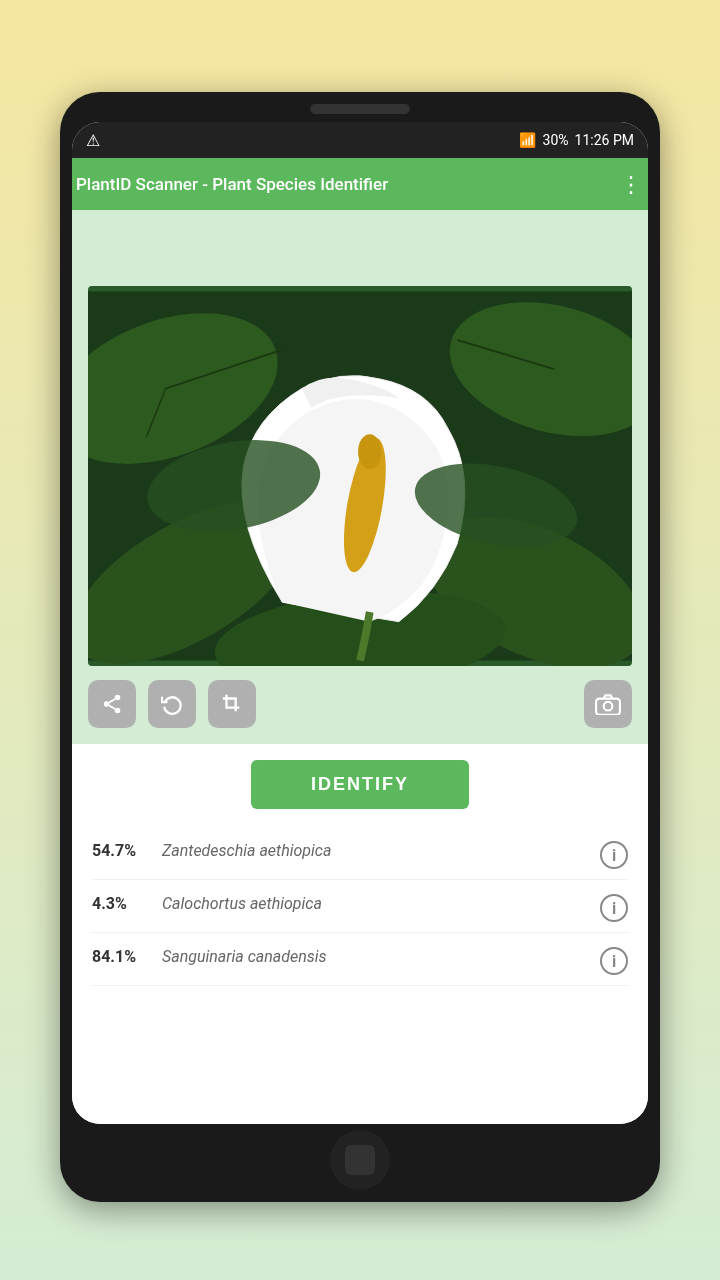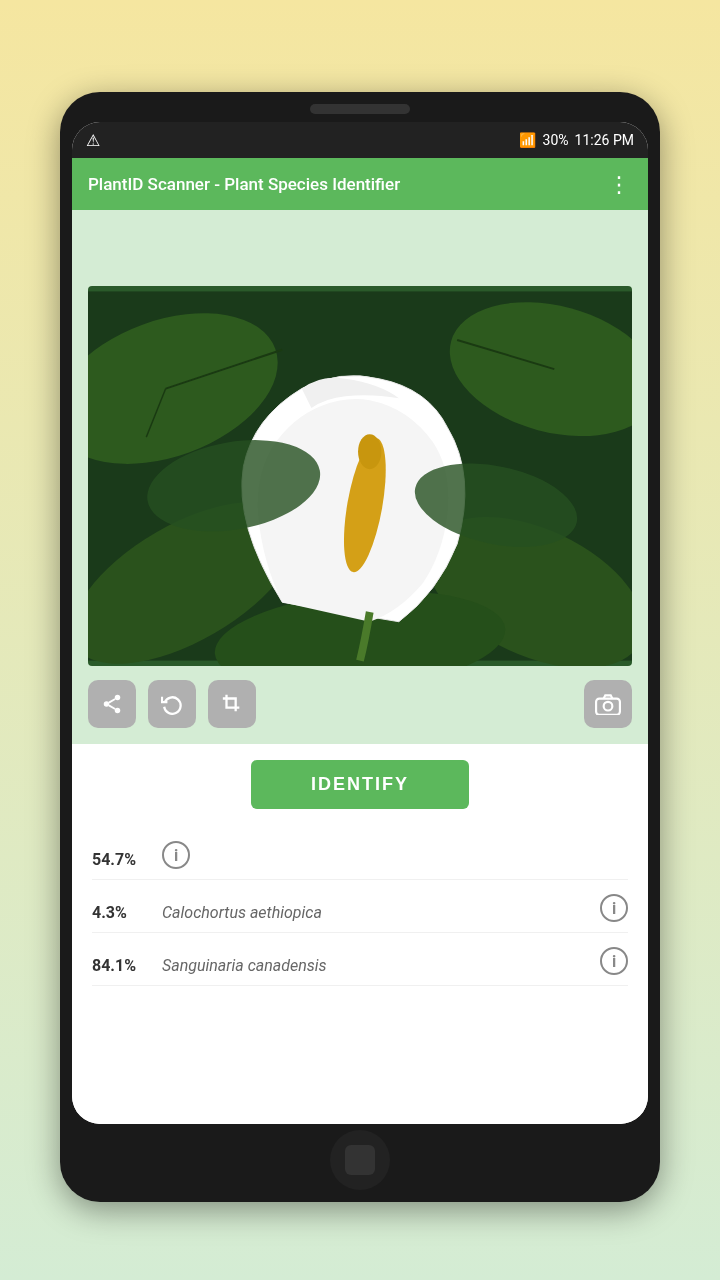--- a/index.html
+++ b/index.html
@@ -81,21 +81,21 @@
       font-size: 14px;
       color: #fff;
     }
 
     .app-bar {
       background: #5cb85c;
       height: 52px;
       display: flex;
       align-items: center;
       justify-content: space-between;
-      padding: 0 16px;
+      padding: 0 4px;
     }
 
     .app-bar-title {
       color: #fff;
       font-size: 17px;
       font-weight: 500;
     }
 
     .app-bar-menu {
       color: #fff;
@@ -183,21 +183,21 @@
       border: none;
       border-radius: 6px;
       padding: 14px 60px;
       margin-bottom: 18px;
       cursor: pointer;
     }
 
     .result-row {
       width: 100%;
       display: flex;
-      align-items: flex-end;
+      align-items: flex-start;
       padding: 10px 0;
       border-bottom: 1px solid #f0f0f0;
     }
 
     .result-percent {
       font-size: 16px;
       font-weight: bold;
       color: #333;
       width: 70px;
     }
@@ -333,20 +333,21 @@
           </svg>
         </div>
       </div>
     </div>
 
     <div class="results-section">
       <button class="identify-btn">IDENTIFY</button>
 
       <div class="result-row">
         <span class="result-percent">54.7%</span>
+        <span class="result-name">Zantedeschia aethiopica</span>
         <div class="info-icon">i</div>
       </div>
       <div class="result-row">
         <span class="result-percent">4.3%</span>
         <span class="result-name">Calochortus aethiopica</span>
         <div class="info-icon">i</div>
       </div>
       <div class="result-row">
         <span class="result-percent">84.1%</span>
         <span class="result-name">Sanguinaria canadensis</span>

